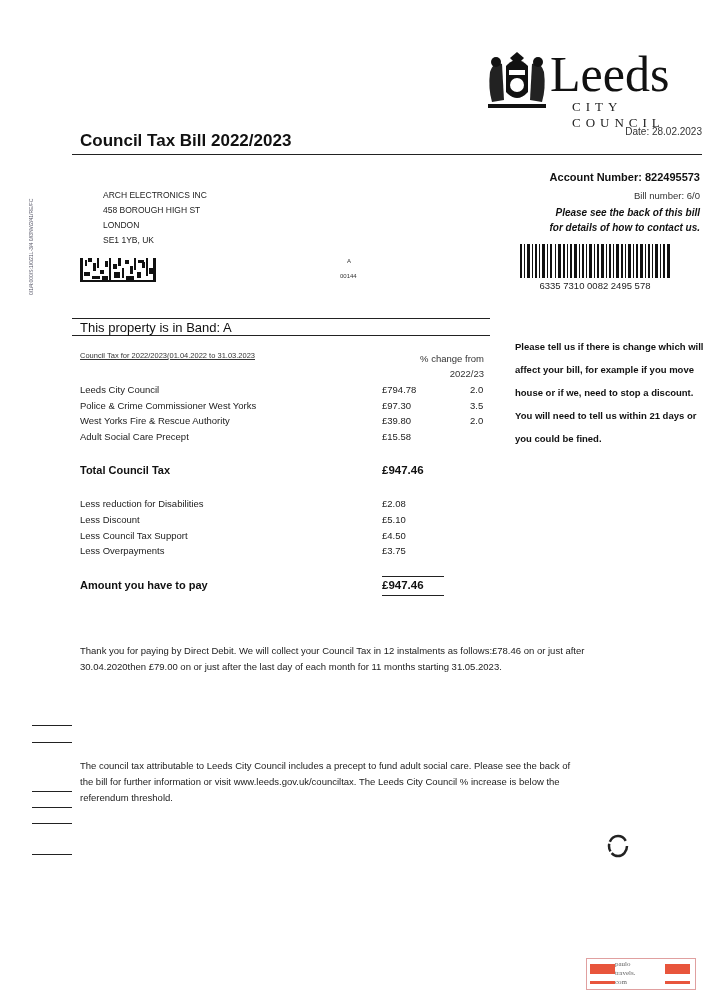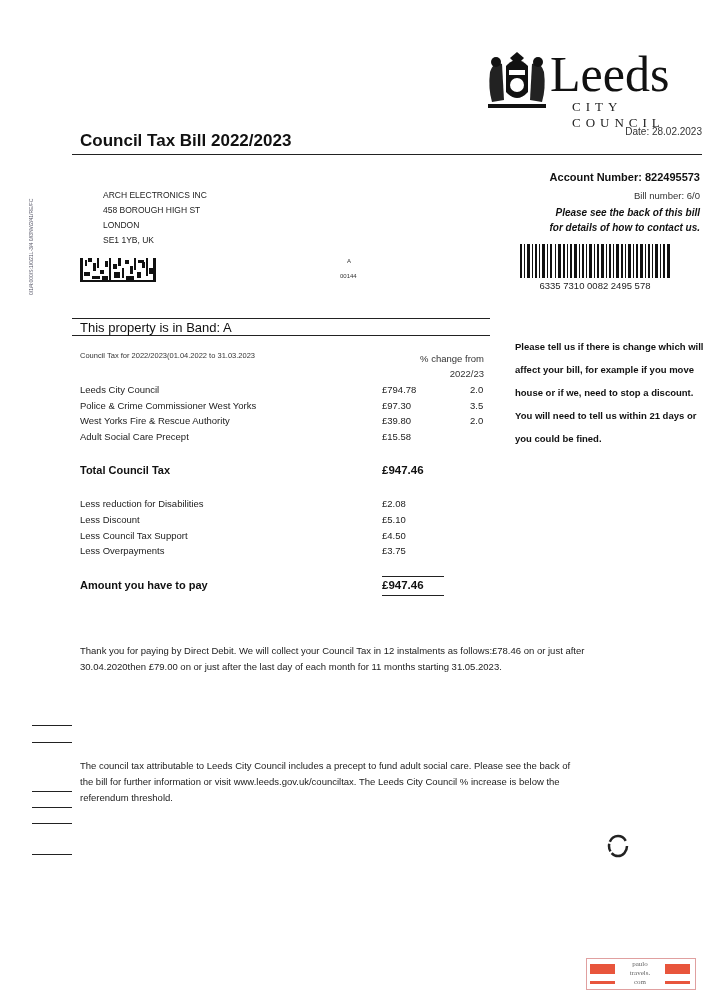--- a/index.html
+++ b/index.html
@@ -23,42 +23,42 @@
   .code-num { left: 340px; top: 273px; font-size: 6px; color: #333; }
   .account { right: 20px; top: 171px; font-size: 11px; font-weight: bold; color: #111; text-align: right; }
   .billnum { right: 20px; top: 190px; font-size: 9.5px; color: #333; }
   .backnote { right: 20px; top: 205px; font-size: 10px; font-weight: bold; font-style: italic;
               text-align: right; line-height: 15px; color: #111; width: 220px; }
   .barcode { left: 520px; top: 244px; width: 150px; height: 34px; }
   .barcode-num { left: 520px; top: 280px; width: 150px; text-align: center; font-size: 9.5px; color: #222; }
   .band-top { left: 72px; top: 318px; width: 418px; border-top: 1.5px solid #222; }
   .band-text { left: 80px; top: 320px; font-size: 13px; color: #111; }
   .band-bot { left: 72px; top: 335px; width: 418px; border-top: 1.5px solid #222; }
-  .period { left: 80px; top: 351px; font-size: 7.5px; color: #333; }
+  .period { left: 80px; top: 351px; font-size: 7.5px; color: #333; text-decoration: underline; }
   .pct-head { left: 400px; top: 351px; width: 84px; text-align: right; font-size: 9.5px; line-height: 15px; color: #333; }
   .row { position: absolute; left: 80px; font-size: 9.5px; color: #222; }
   .row .lbl { position: absolute; left: 0; white-space: nowrap; }
   .row .amt { position: absolute; left: 302px; white-space: nowrap; }
   .row .pct { position: absolute; left: 390px; white-space: nowrap; }
   .row.bold { font-weight: bold; font-size: 11px; color: #111; }
   .row.bold .amt { font-size: 11.5px; }
   .pay-box-top { left: 382px; top: 576px; width: 62px; border-top: 1.5px solid #222; }
   .pay-box-bot { left: 382px; top: 595px; width: 62px; border-top: 1.5px solid #222; }
   .notice-right { left: 515px; top: 335px; width: 190px; font-size: 9.5px; font-weight: bold; line-height: 23px; color: #111; }
   .para { left: 80px; font-size: 9.5px; line-height: 16px; color: #222; width: 510px; }
   .dd-para { top: 643px; }
   .precept-para { top: 758px; width: 500px; }
   .margin-line { position: absolute; left: 32px; width: 40px; border-top: 1.5px solid #222; }
   .circle-mark { left: 606px; top: 833px; width: 24px; height: 26px; }
   .brand { left: 586px; top: 958px; width: 108px; height: 30px; border: 1px solid #e0a0a0; background: #fff; }
   .brand .stripe1 { position: absolute; left: 3px; top: 5px; width: 100px; height: 10px; background: #e8553c;
                     clip-path: polygon(0 0, 25% 0, 30% 100%, 0 100%, 0 0, 70% 0, 100% 0, 100% 100%, 72% 100%, 70% 0); }
   .brand .stripe2 { position: absolute; left: 3px; top: 22px; width: 100px; height: 3px; background: #e8553c; }
   .brand .txt { position: absolute; left: 28px; top: 1px; width: 50px; font-family: "Liberation Serif", serif;
-                font-size: 7px; line-height: 9px; color: #666; background: #fff; text-align: center; }
+                font-size: 7px; line-height: 9px; color: #666; background: #fff; text-align: left; }
 </style>
 </head>
 <body>
 
 <div class="abs logo">
   <svg class="logo-crest" viewBox="0 0 62 58">
     <rect x="2" y="52" width="58" height="4" fill="#111"></rect>
     <path d="M20 14 Q31 2 42 14 L42 40 Q31 52 20 40 Z" fill="#111"></path>
     <circle cx="31" cy="33" r="7" fill="#fff"></circle>
     <rect x="23" y="18" width="16" height="5" fill="#fff"></rect>

